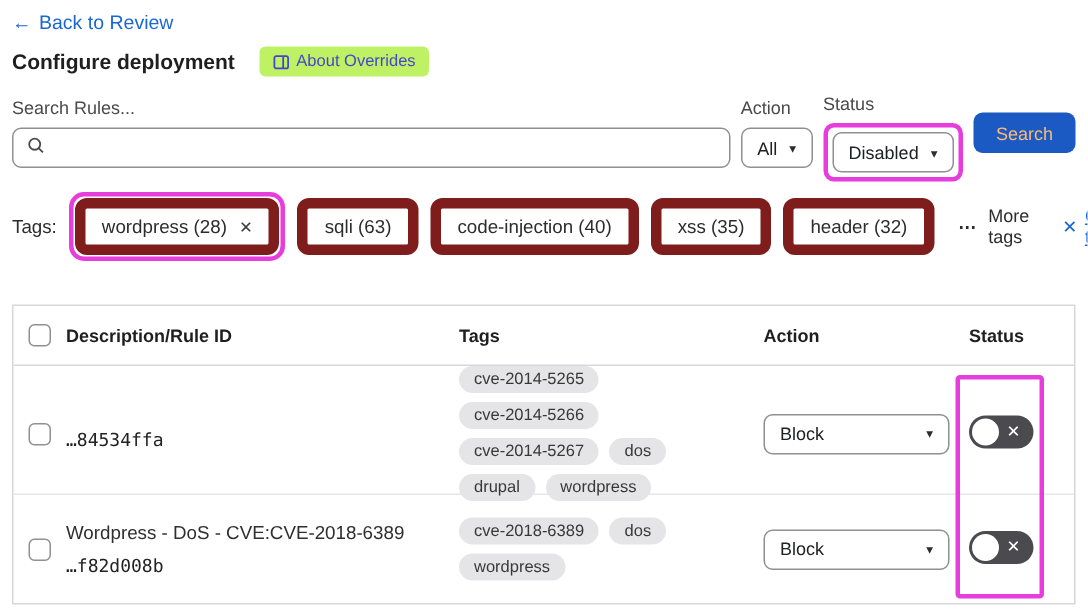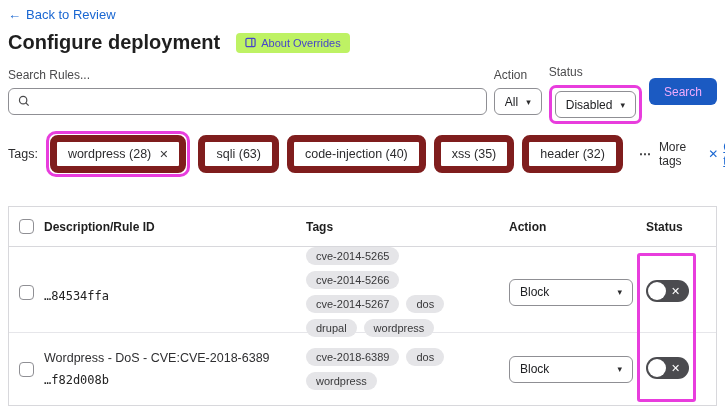--- a/index.html
+++ b/index.html
@@ -14,21 +14,21 @@
   .page { padding: 5px 8px; }
 
   
   .back-link {
     display: inline-flex; align-items: center; gap: 5px;
     color: var(--link); font-size: 13px; margin: 2px 0 9px 0; cursor: pointer;
   }
 
   
   .title-row { display: flex; align-items: center; gap: 16px; margin-bottom: 11px; }
-  .page-title { font-size: 20px; font-weight: 700; color: #1f1f1f; margin: 0; }
+  .page-title { font-size: 14px; font-weight: 700; color: #1f1f1f; margin: 0; }
   .about-badge {
     background: #bef264; color: #4745c9; font-size: 11px;
     padding: 4px 9px; border-radius: 4px;
     display: inline-flex; align-items: center; gap: 5px; cursor: pointer;
   }
   .about-badge svg { display: block; }
 
   
   .filter-row { display: flex; align-items: center; gap: 7px; }
   .fgroup { display: flex; flex-direction: column; }
@@ -43,21 +43,21 @@
     font-family: "Liberation Sans", sans-serif; background: transparent;
   }
   .select {
     height: 27px; border: 1px solid #8f8f94; border-radius: 6px;
     display: inline-flex; align-items: center; gap: 8px; padding: 0 10px;
     font-size: 12px; background: #fff; cursor: pointer; white-space: nowrap;
   }
   .caret { font-size: 9px; color: #2c2c2e; }
   .hl-status { border: 3px solid var(--annotation); border-radius: 7px; padding: 3px; margin-bottom: -6px; }
   .search-btn {
-    height: 27px; background: var(--primary_button); color: #f0abfc; border: none;
+    height: 27px; background: var(--primary_button); color: #fdba74; border: none;
     border-radius: 6px; font-size: 12px; font-weight: 500; padding: 0 15px;
     font-family: "Liberation Sans", sans-serif; cursor: pointer;
   }
 
   
   .tags-row { display: flex; align-items: center; gap: 8px; margin-top: 13px; font-size: 12px; }
   .tags-label { color: #2c2c2e; font-size: 12.5px; }
   .pill {
     border: 7px solid #7f1d1d; border-radius: 8px; padding: 5px 11px;
     display: inline-flex; align-items: center; gap: 8px; background: #fff;

